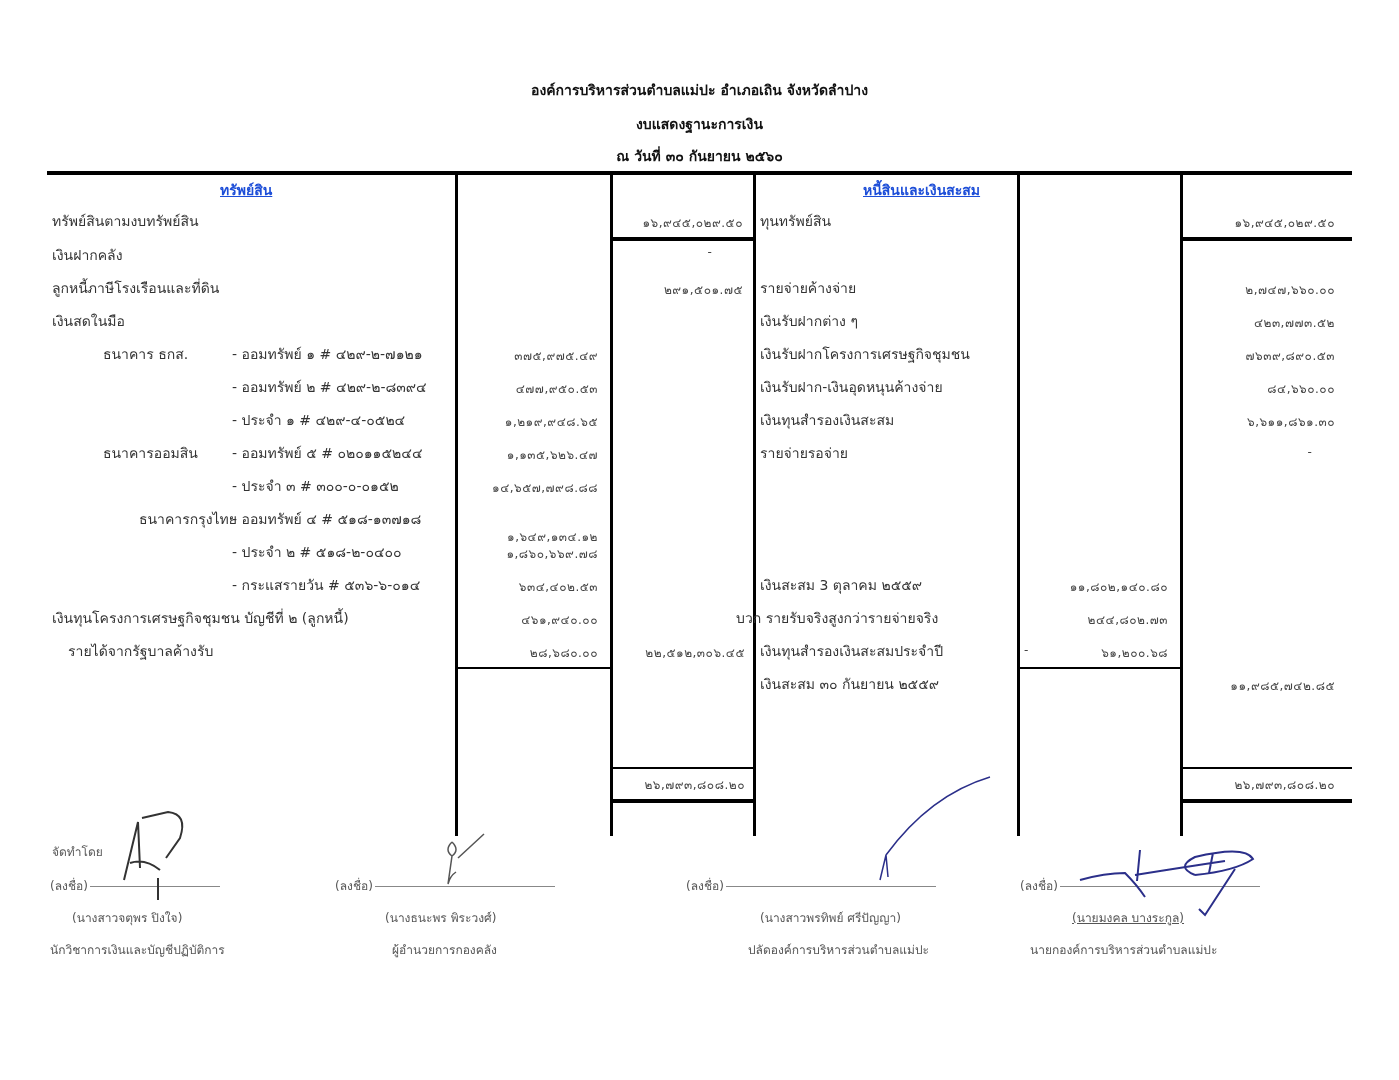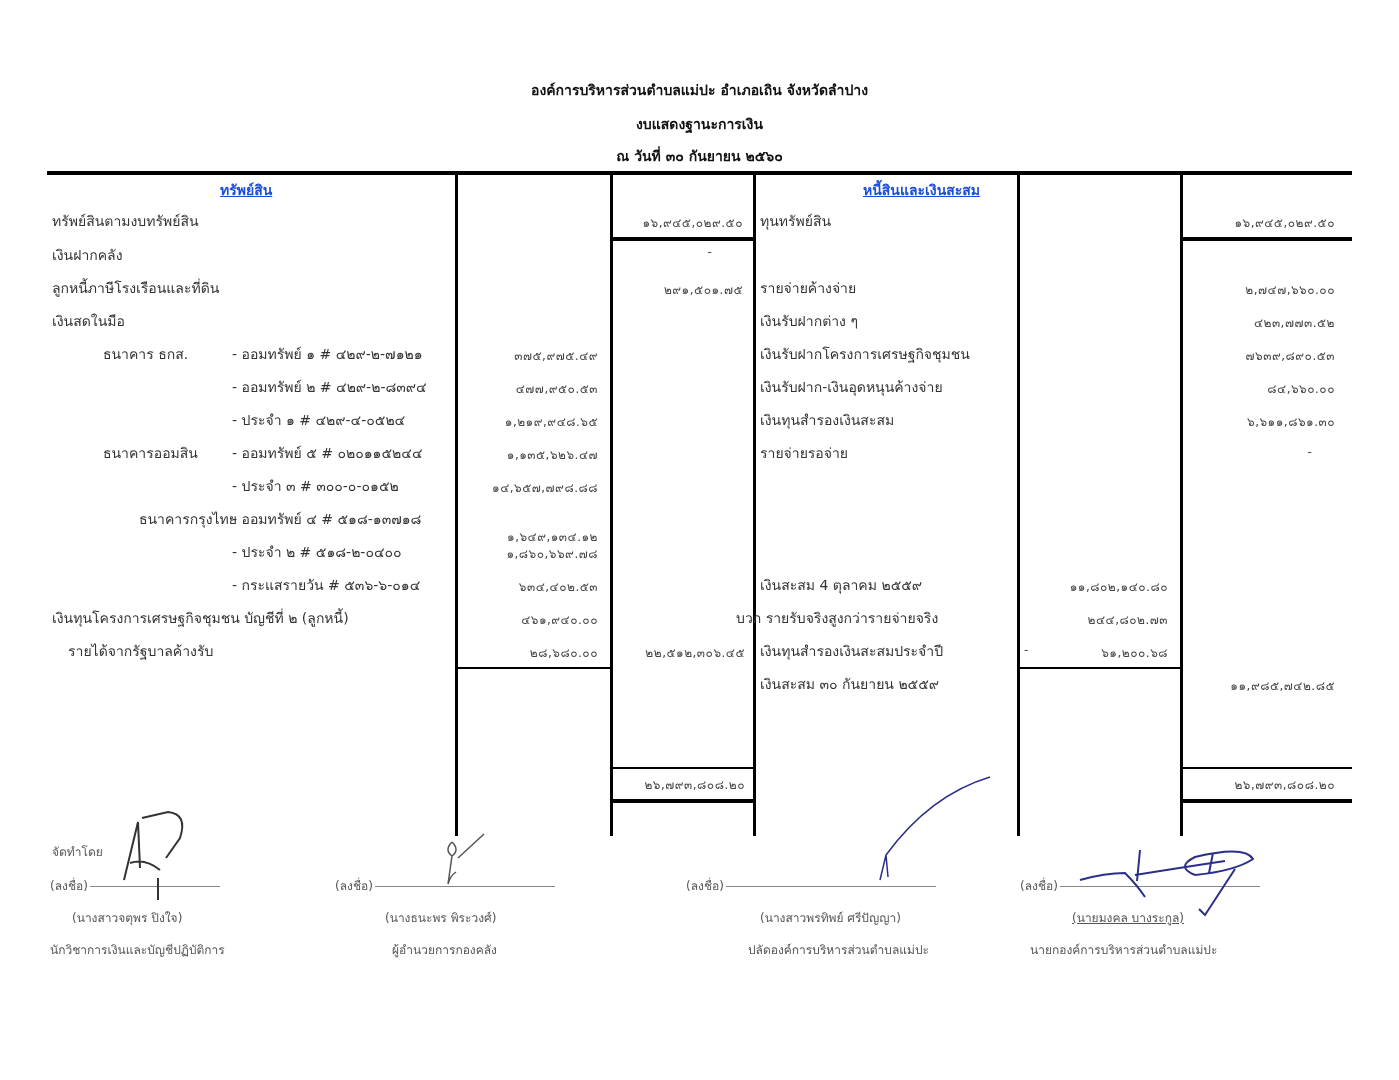--- a/index.html
+++ b/index.html
@@ -109,21 +109,21 @@
 
 <div class="abs txt" style="left:760px; top:376px;">เงินรับฝาก-เงินอุดหนุนค้างจ่าย</div>
 <div class="abs num" style="left:1185px; width:150px; top:379px;">๘๔,๖๖๐.๐๐</div>
 
 <div class="abs txt" style="left:760px; top:409px;">เงินทุนสำรองเงินสะสม</div>
 <div class="abs num" style="left:1185px; width:150px; top:412px;">๖,๖๑๑,๘๖๑.๓๐</div>
 
 <div class="abs txt" style="left:760px; top:442px;">รายจ่ายรอจ่าย</div>
 <div class="abs num" style="left:1300px; width:20px; top:445px; text-align:center;">-</div>
 
-<div class="abs txt" style="left:760px; top:574px;">เงินสะสม 4 ตุลาคม ๒๕๕๙</div>
+<div class="abs txt" style="left:760px; top:574px;">เงินสะสม 3 ตุลาคม ๒๕๕๙</div>
 <div class="abs num" style="left:1025px; width:143px; top:577px;">๑๑,๘๐๒,๑๔๐.๘๐</div>
 
 <div class="abs txt" style="left:736px; top:607px;">บวก รายรับจริงสูงกว่ารายจ่ายจริง</div>
 <div class="abs num" style="left:1025px; width:143px; top:610px;">๒๔๔,๘๐๒.๗๓</div>
 
 <div class="abs txt" style="left:760px; top:640px;">เงินทุนสำรองเงินสะสมประจำปี</div>
 <div class="abs num" style="left:1024px; top:643px;">-</div>
 <div class="abs num" style="left:1025px; width:143px; top:643px;">๖๑,๒๐๐.๖๘</div>
 
 <div class="abs txt" style="left:760px; top:673px;">เงินสะสม ๓๐ กันยายน ๒๕๕๙</div>

